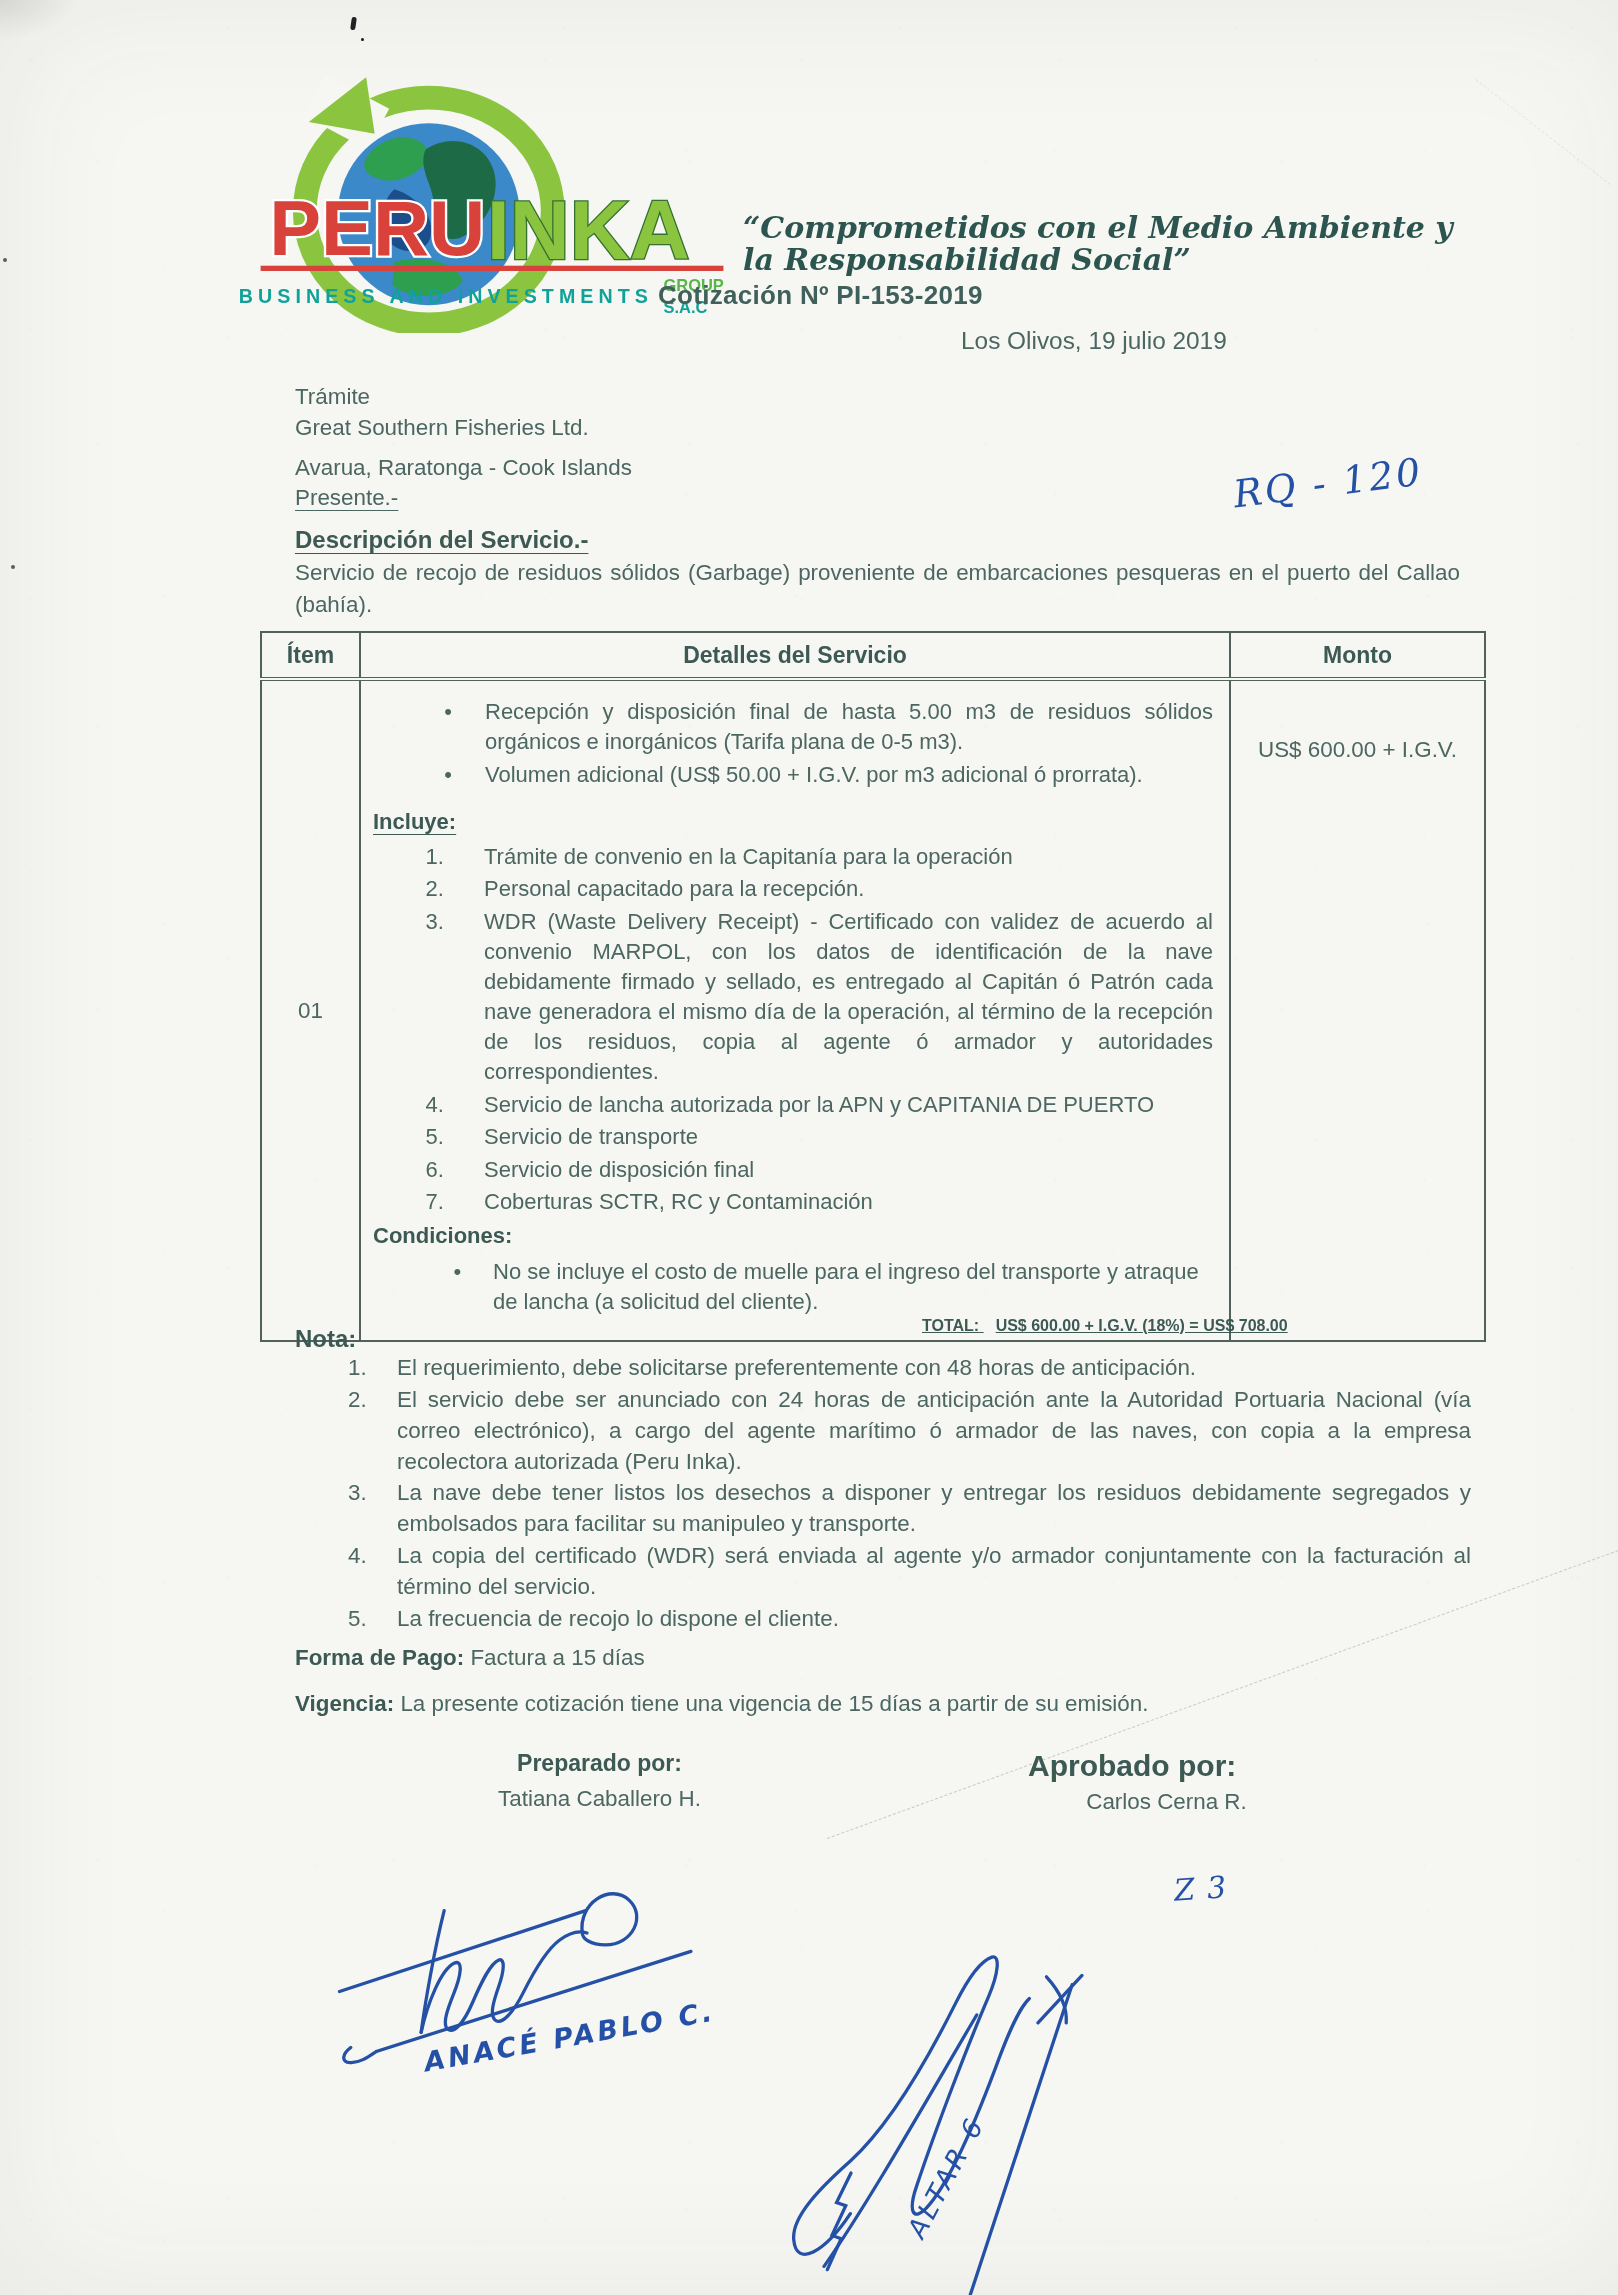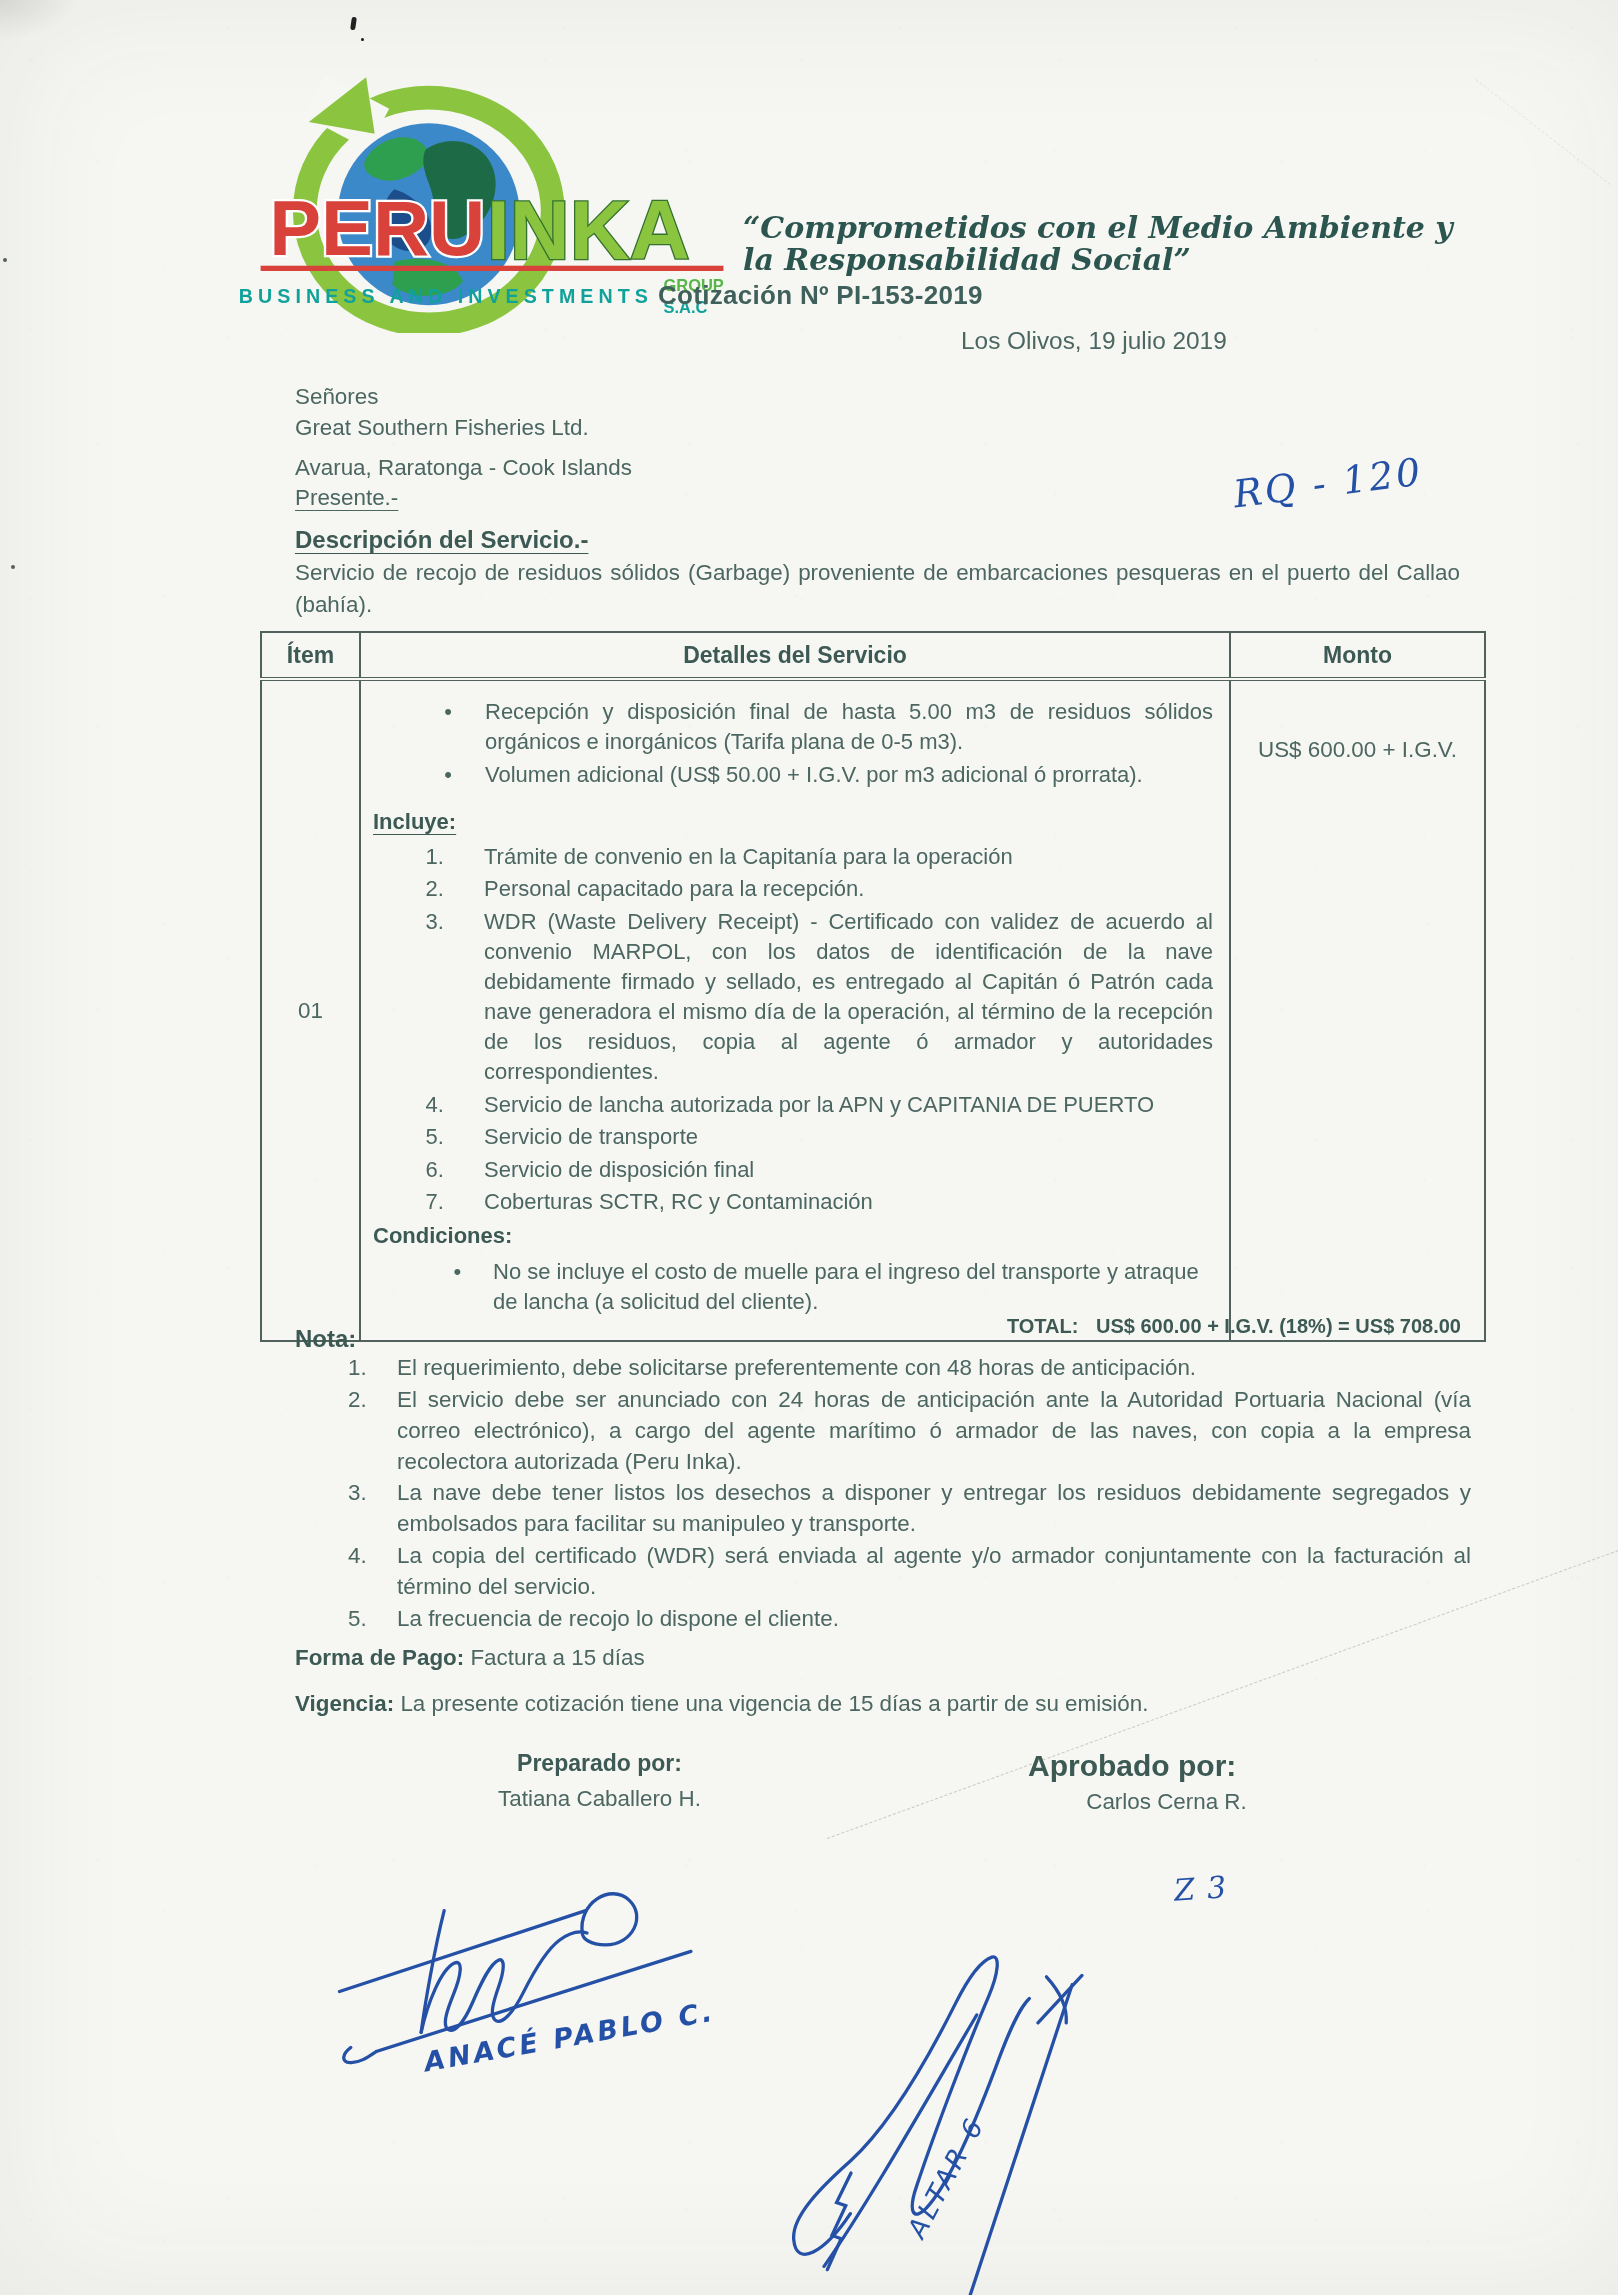--- a/index.html
+++ b/index.html
@@ -94,21 +94,21 @@
       <text class="logo-word" x="706" y="390" font-size="25" fill="#10a29a">S.A.C</text>
     </svg>
   </div>
 
   <div class="txt tagline" style="left:743px;top:212px;width:731px;">“Comprometidos con el Medio Ambiente y  la Responsabilidad Social”</div>
   <div class="txt title" style="left:658px;top:279px;">Cotización Nº PI-153-2019</div>
   <div class="txt dateline" style="left:961px;top:325px;">Los Olivos, 19 julio 2019</div>
 
   <div class="hand-rq ink">RQ - 120</div>
 
-  <div class="txt" style="left:295px;top:381px;">Señores</div>
+  <div class="txt" style="left:295px;top:381px;">Trámite</div>
   <div class="txt" style="left:295px;top:412px;">Great Southern Fisheries Ltd.</div>
   <div class="txt" style="left:295px;top:452px;">Avarua, Raratonga - Cook Islands</div>
   <div class="txt u" style="left:295px;top:482px;">Presente.-</div>
 
   <div class="txt bold u" style="left:295px;top:524px;font-size:24px;">Descripción del Servicio.-</div>
   <div class="txt justify" style="left:295px;top:557px;width:1165px;line-height:32px;">Servicio de recojo de residuos sólidos (Garbage) proveniente de embarcaciones pesqueras en el puerto del Callao (bahía).</div>
 
   <table class="quote-table">
     <colgroup>
         <col class="c-item">
@@ -143,21 +143,21 @@
           <div class="cond-head">Condiciones:</div>
           <ul class="conds">
             <li><span>No se incluye el costo de muelle para el ingreso del transporte y atraque de lancha (a solicitud del cliente).</span></li>
           </ul>
         </td>
         <td class="amt-cell">US$ 600.00 + I.G.V.</td>
       </tr>
     </tbody>
   </table>
 
-  <div class="txt bold" style="left:922px;top:1310px;width:539px;text-align:right;font-size:20px;">
+  <div class="txt bold" style="left:922px;top:1310px;width:539px;text-align:left;font-size:16px;text-decoration:underline;">
     <span>TOTAL:</span>
     <span style="margin-left:12px;">US$ 600.00 + I.G.V. (18%) = US$ 708.00</span>
   </div>
 
   <div class="txt bold" style="left:295px;top:1319px;top:1326px;font-size:24px;top:1323px;">Nota:</div>
   <ol class="notes">
     <li><span>El requerimiento, debe solicitarse preferentemente con 48 horas de anticipación.</span></li>
     <li class="justify"><span>El servicio debe ser anunciado con 24 horas de anticipación ante la Autoridad Portuaria Nacional (vía correo electrónico), a cargo del agente marítimo ó armador de las naves, con copia a la empresa recolectora autorizada (Peru Inka).</span></li>
     <li class="justify"><span>La nave debe tener listos los desechos a disponer y entregar los residuos debidamente segregados y embolsados para facilitar su manipuleo y transporte.</span></li>
     <li class="justify"><span>La copia del certificado (WDR) será enviada al agente y/o armador conjuntamente con la facturación al término del servicio.</span></li>

